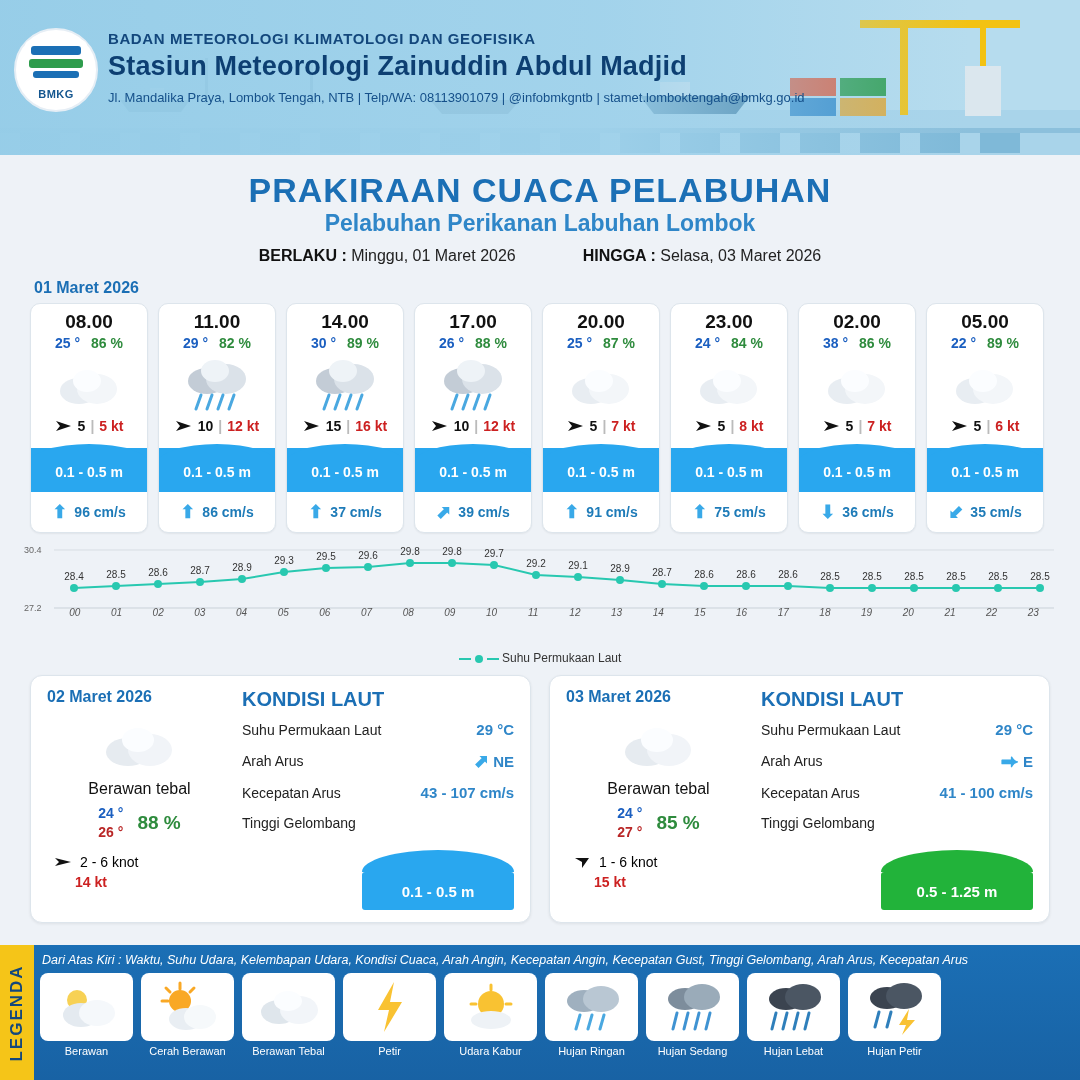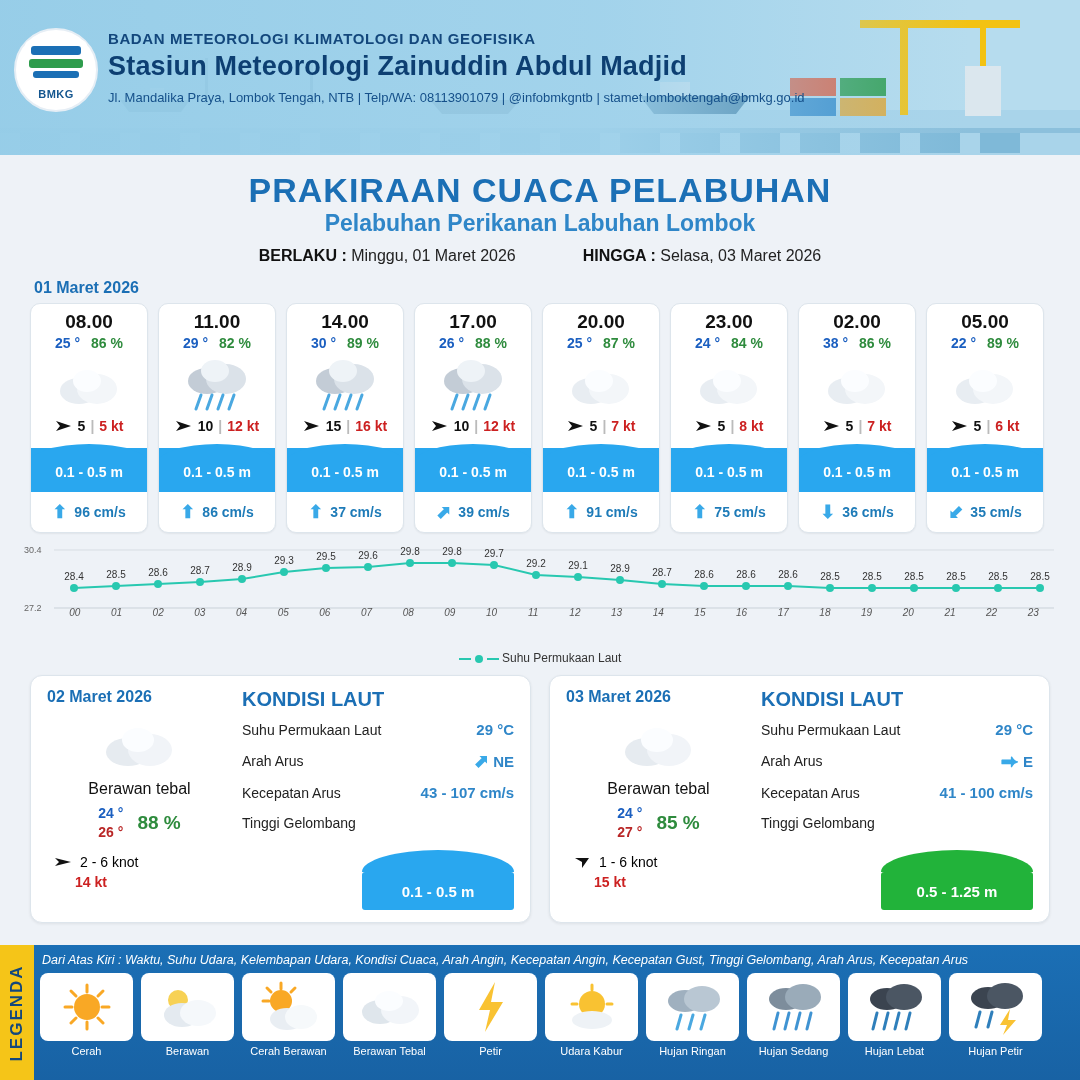--- a/index.html
+++ b/index.html
@@ -694,38 +694,20 @@
   </div>
 </div>
 
 <div class="legend">
   <div class="legend-side">
     <span>LEGENDA</span>
   </div>
   <div class="legend-note">Dari Atas Kiri : Waktu, Suhu Udara, Kelembapan Udara, Kondisi Cuaca, Arah Angin, Kecepatan Angin, Kecepatan Gust, Tinggi Gelombang, Arah Arus, Kecepatan Arus</div>
   <div class="legend-items">
 
-    <div class="leg-item">
-      <div class="leg-box">
-        <svg width="56" height="52" viewBox="0 0 56 52">
-          <circle cx="28" cy="26" r="13" fill="#f9a825"></circle>
-          <g stroke="#f9a825" stroke-width="3" stroke-linecap="round">
-            <line x1="28" y1="4" x2="28" y2="11"></line>
-              <line x1="28" y1="41" x2="28" y2="48"></line>
-            <line x1="6" y1="26" x2="13" y2="26"></line>
-              <line x1="43" y1="26" x2="50" y2="26"></line>
-            <line x1="12" y1="10" x2="17" y2="15"></line>
-              <line x1="39" y1="37" x2="44" y2="42"></line>
-            <line x1="44" y1="10" x2="39" y2="15"></line>
-              <line x1="17" y1="37" x2="12" y2="42"></line>
-          </g>
-        </svg>
-      </div>
-      <div class="leg-cap">Cerah</div>
-    </div>
 
     <div class="leg-item">
       <div class="leg-box">
         <svg width="64" height="50" viewBox="0 0 64 50">
           <circle cx="22" cy="18" r="10" fill="#f7d154"></circle>
           <ellipse cx="26" cy="33" rx="18" ry="12" fill="#e4eaf0"></ellipse>
           <ellipse cx="42" cy="31" rx="18" ry="13" fill="#f5f8fb"></ellipse>
         </svg>
       </div>
       <div class="leg-cap">Berawan</div>

